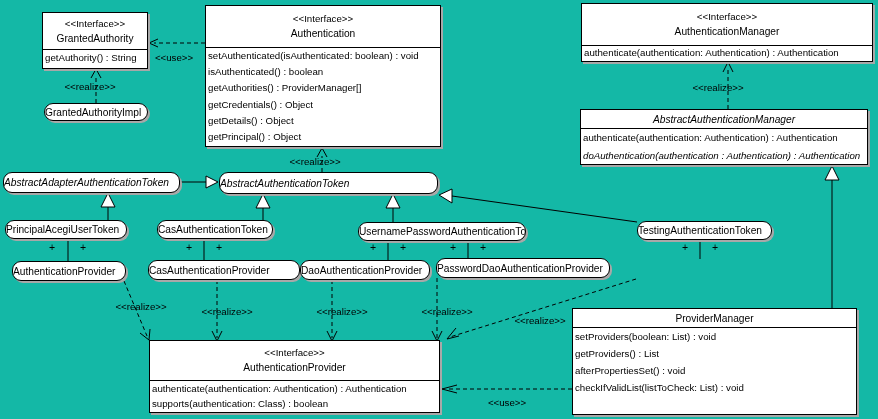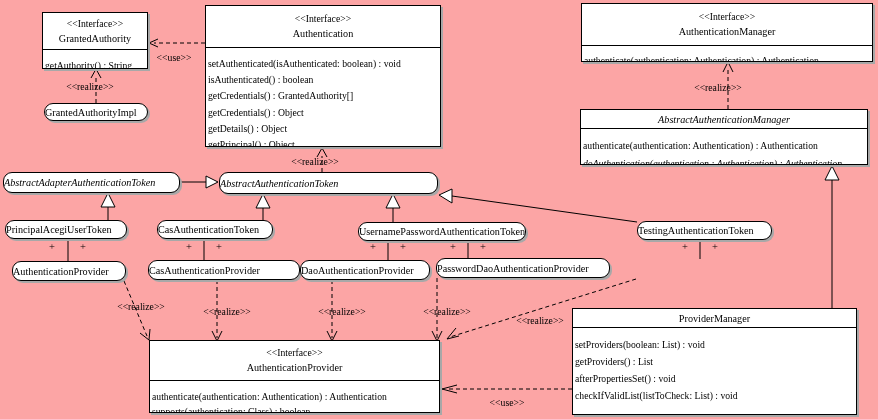--- a/index.html
+++ b/index.html
@@ -1,36 +1,36 @@
 <!DOCTYPE html>
 <html><head>
 <meta charset="utf-8">
 <style>
   html,body{margin:0;padding:0;}
   body{background:#ececec;}
   .stage{
-    position:relative;width:878px;height:419px;background:#fca5a5;
-    font-family:Liberation Serif, serif;color:#000;
+    position:relative;width:878px;height:419px;background:#14b8a6;
+    font-family:Liberation Sans, sans-serif;color:#000;
     overflow:hidden;
   }
   svg.edges{position:absolute;left:0;top:0;width:878px;height:419px;pointer-events:none;}
   .dash{stroke:#000;stroke-width:1;fill:none;stroke-dasharray:4 3;}
   .solid{stroke:#000;stroke-width:1;fill:none;}
   .open{stroke:#000;stroke-width:1;fill:none;}
   .tri{fill:#fff;stroke:#000;stroke-width:1;}
   .uml-box{
     position:absolute;background:#fff;border:1px solid #000;
     box-shadow:2px 2px 0 0 #a8a8a8;box-sizing:border-box;
     overflow:hidden;white-space:nowrap;
   }
   .title{display:flex;flex-direction:column;justify-content:center;align-items:center;gap:4px;overflow:hidden;}
   .stereo{font-size:9.7px;line-height:10px;}
   .cname{font-size:10.2px;line-height:11px;}
   .abstract .cname{font-style:italic;}
-  .methods{border-top:1px solid #000;font-size:9.7px;padding:8px 0 0 2px;overflow:hidden;}
+  .methods{border-top:1px solid #000;font-size:9.7px;padding:0 0 0 2px;overflow:hidden;}
   .m{white-space:nowrap;overflow:hidden;}
   .m.it{font-style:italic;}
   .simple{display:flex;align-items:center;justify-content:flex-start;border-radius:9px;}
   .lbl{
     position:absolute;font-size:9.7px;line-height:10px;white-space:nowrap;
     transform:translate(-50%,-50%);
   }
   .plus{font-size:10.5px;}
 </style>
 </head>
@@ -106,21 +106,21 @@
   </div>
 
   <div class="uml-box" style="left:205px;top:5px;width:236px;height:142px">
     <div class="title" style="height:41px">
       <div class="stereo">&lt;&lt;Interface&gt;&gt;</div>
       <div class="cname">Authentication</div>
     </div>
     <div class="methods" style="line-height:16.2px">
       <div class="m">setAuthenticated(isAuthenticated: boolean) : void</div>
       <div class="m">isAuthenticated() : boolean</div>
-      <div class="m">getCredentials() : GrantedAuthority[]</div>
+      <div class="m">getAuthorities() : ProviderManager[]</div>
       <div class="m">getCredentials() : Object</div>
       <div class="m">getDetails() : Object</div>
       <div class="m">getPrincipal() : Object</div>
     </div>
   </div>
 
   <div class="uml-box" style="left:581px;top:3px;width:292px;height:59px">
     <div class="title" style="height:41px">
       <div class="stereo">&lt;&lt;Interface&gt;&gt;</div>
       <div class="cname">AuthenticationManager</div>

